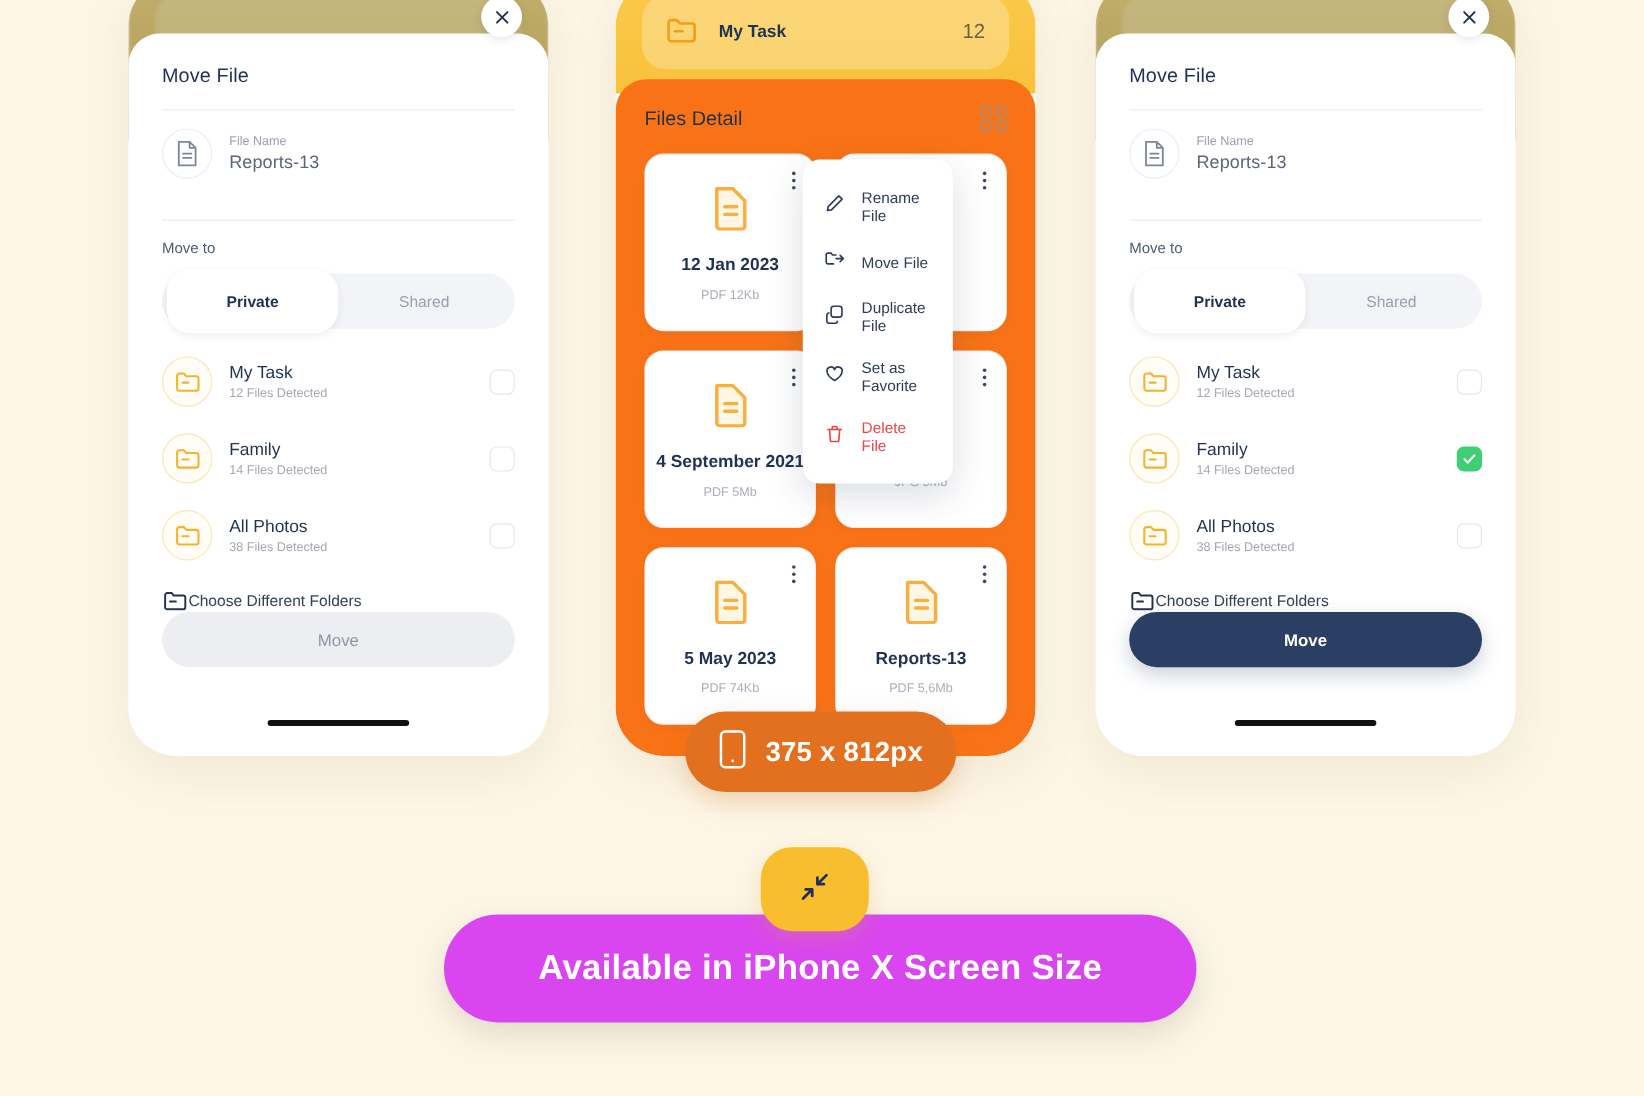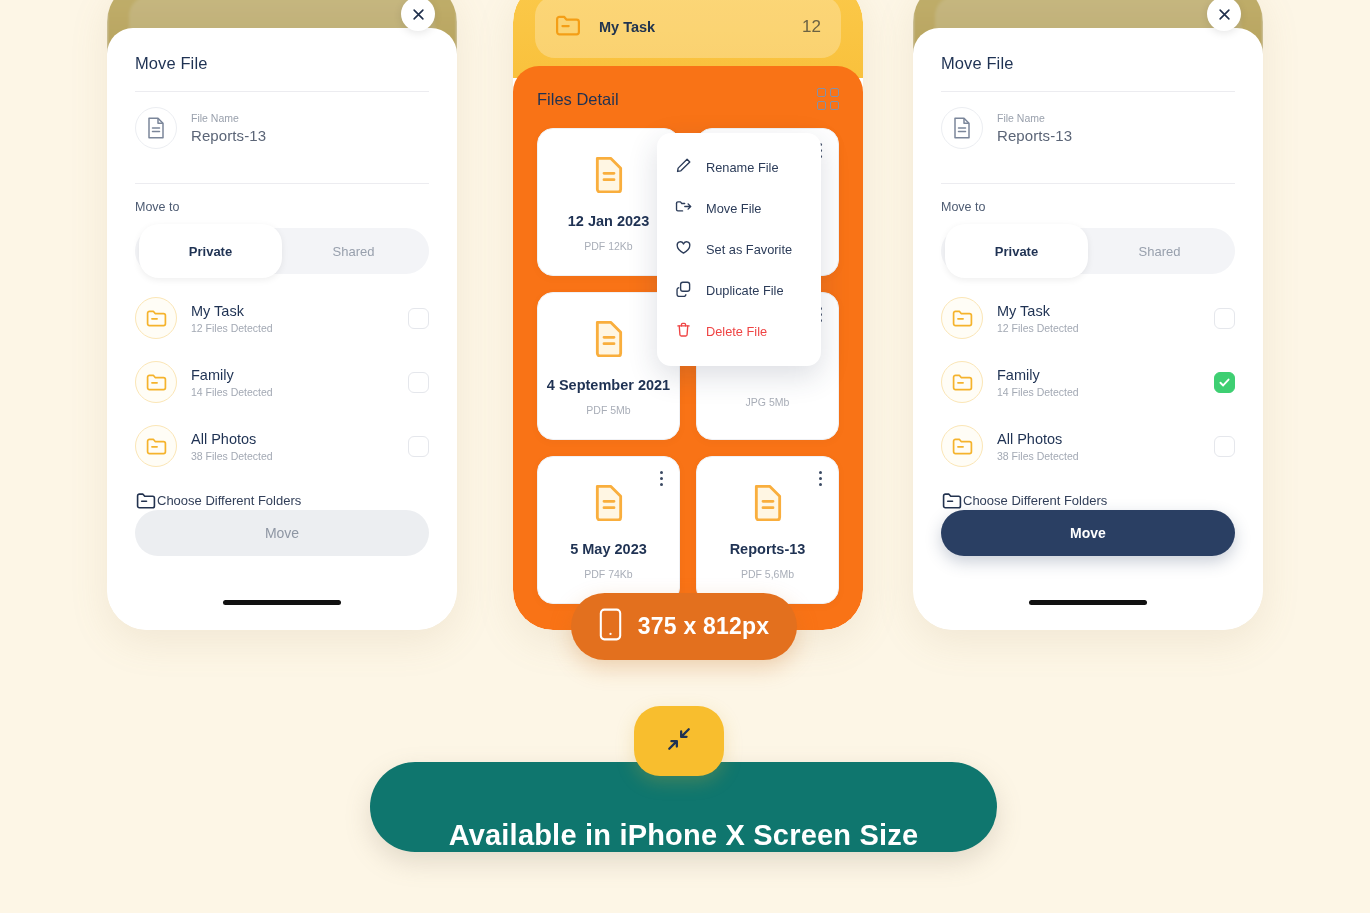--- a/index.html
+++ b/index.html
@@ -161,21 +161,21 @@
   .fcard .dots {
     position:absolute; right:16px; top:14px; display:flex; flex-direction:column; gap:3px; cursor:pointer;
   }
   .fcard .dots i { width:3px; height:3px; border-radius:50%; background:#3b4a63; display:block; }
   .fcard-icon { margin-bottom: 12px; }
   .fcard-title { font-size:14.5px; color:#1f3253; font-weight:600; }
   .fcard-sub { font-size:10.5px; color:#a9aeb8; margin-top:7px; }
 
   
   .ctx-menu {
-    position:absolute; left:144px; top: 67px; width: 164px;
+    position:absolute; left:156px; top: 67px; width: 125px;
     background:#fff; border-radius: 14px; padding: 14px 0;
     box-shadow: 0 10px 30px rgba(40,50,80,0.16);
     z-index: 30;
   }
   .ctx-item { display:flex; align-items:center; gap:14px; padding: 10px 18px; cursor:pointer; }
   .ctx-label { font-size: 12.8px; color:#2c3c59; }
   .ctx-item.danger .ctx-label { color:#ef4444; }
 
   
   .size-badge {
@@ -187,22 +187,22 @@
   .size-badge .txt { font-size: 23px; color:#fff; font-weight:700; letter-spacing:.2px; }
 
   .collapse-btn {
     position:absolute; left: 634px; top: 706px; width: 90px; height: 70px;
     background:#F8BE2E; border-radius: 26px;
     display:flex; align-items:center; justify-content:center;
     box-shadow: 0 6px 18px rgba(210,170,50,0.25); z-index: 61; cursor:pointer;
   }
   .avail-bar {
     position:absolute; left: 370px; top: 762px; width: 627px; height: 90px;
-    background:#0f766e; border-radius: 45px;
-    display:flex; align-items:flex-end; justify-content:center;
+    background:#d946ef; border-radius: 45px;
+    display:flex; align-items:center; justify-content:center;
     box-shadow: 0 10px 26px rgba(130,120,100,0.22); z-index: 60;
   }
   .avail-bar .txt { font-size: 29px; color:#fff; font-weight:700; letter-spacing:.2px; }
 </style>
 </head>
 <body>
 
 <div class="stage">
 
   <div class="phone" id="phone1">
@@ -440,33 +440,33 @@
               <path d="M1.8 6.2a1.6 1.6 0 0 1 1.6-1.6h3l1.6 1.9h3.4"></path>
               <path d="M1.8 6.2v7.4a1.6 1.6 0 0 0 1.6 1.6h5.5"></path>
               <path d="M11.5 10h6.4M15.4 6.9l3.1 3.1-3.1 3.1"></path>
             </svg>
           </span>
           <span class="ctx-label">Move File</span>
         </div>
         <div class="ctx-item">
           <span>
             <svg width="17" height="17" viewBox="0 0 20 20" fill="none" stroke="#2c3c59" stroke-width="1.6" stroke-linejoin="round">
-              <path d="M10 16.6S2.6 12.3 2.6 7.6A3.8 3.8 0 0 1 10 6a3.8 3.8 0 0 1 7.4 1.6c0 4.7-7.4 9-7.4 9z"></path>
+              <rect x="6.6" y="2.6" width="10.6" height="10.6" rx="2.6"></rect>
+              <path d="M12.8 16.8a2.6 2.6 0 0 1-2.6 2.6H5a2.6 2.6 0 0 1-2.6-2.6v-5.2A2.6 2.6 0 0 1 5 9"></path>
             </svg>
           </span>
-          <span class="ctx-label">Set as Favorite</span>
+          <span class="ctx-label">Duplicate File</span>
         </div>
         <div class="ctx-item">
           <span>
             <svg width="17" height="17" viewBox="0 0 20 20" fill="none" stroke="#2c3c59" stroke-width="1.6" stroke-linejoin="round">
-              <rect x="6.6" y="2.6" width="10.6" height="10.6" rx="2.6"></rect>
-              <path d="M12.8 16.8a2.6 2.6 0 0 1-2.6 2.6H5a2.6 2.6 0 0 1-2.6-2.6v-5.2A2.6 2.6 0 0 1 5 9"></path>
+              <path d="M10 16.6S2.6 12.3 2.6 7.6A3.8 3.8 0 0 1 10 6a3.8 3.8 0 0 1 7.4 1.6c0 4.7-7.4 9-7.4 9z"></path>
             </svg>
           </span>
-          <span class="ctx-label">Duplicate File</span>
+          <span class="ctx-label">Set as Favorite</span>
         </div>
         <div class="ctx-item danger">
           <span>
             <svg width="17" height="17" viewBox="0 0 20 20" fill="none" stroke="#ef4444" stroke-width="1.6" stroke-linejoin="round" stroke-linecap="round">
               <path d="M3.4 5.8h13.2"></path>
               <path d="M7.6 5.8V4.2a1.4 1.4 0 0 1 1.4-1.4h2a1.4 1.4 0 0 1 1.4 1.4v1.6"></path>
               <path d="M5 5.8l.8 10.4a1.5 1.5 0 0 0 1.5 1.4h5.4a1.5 1.5 0 0 0 1.5-1.4L15 5.8"></path>
             </svg>
           </span>
           <span class="ctx-label">Delete File</span>

